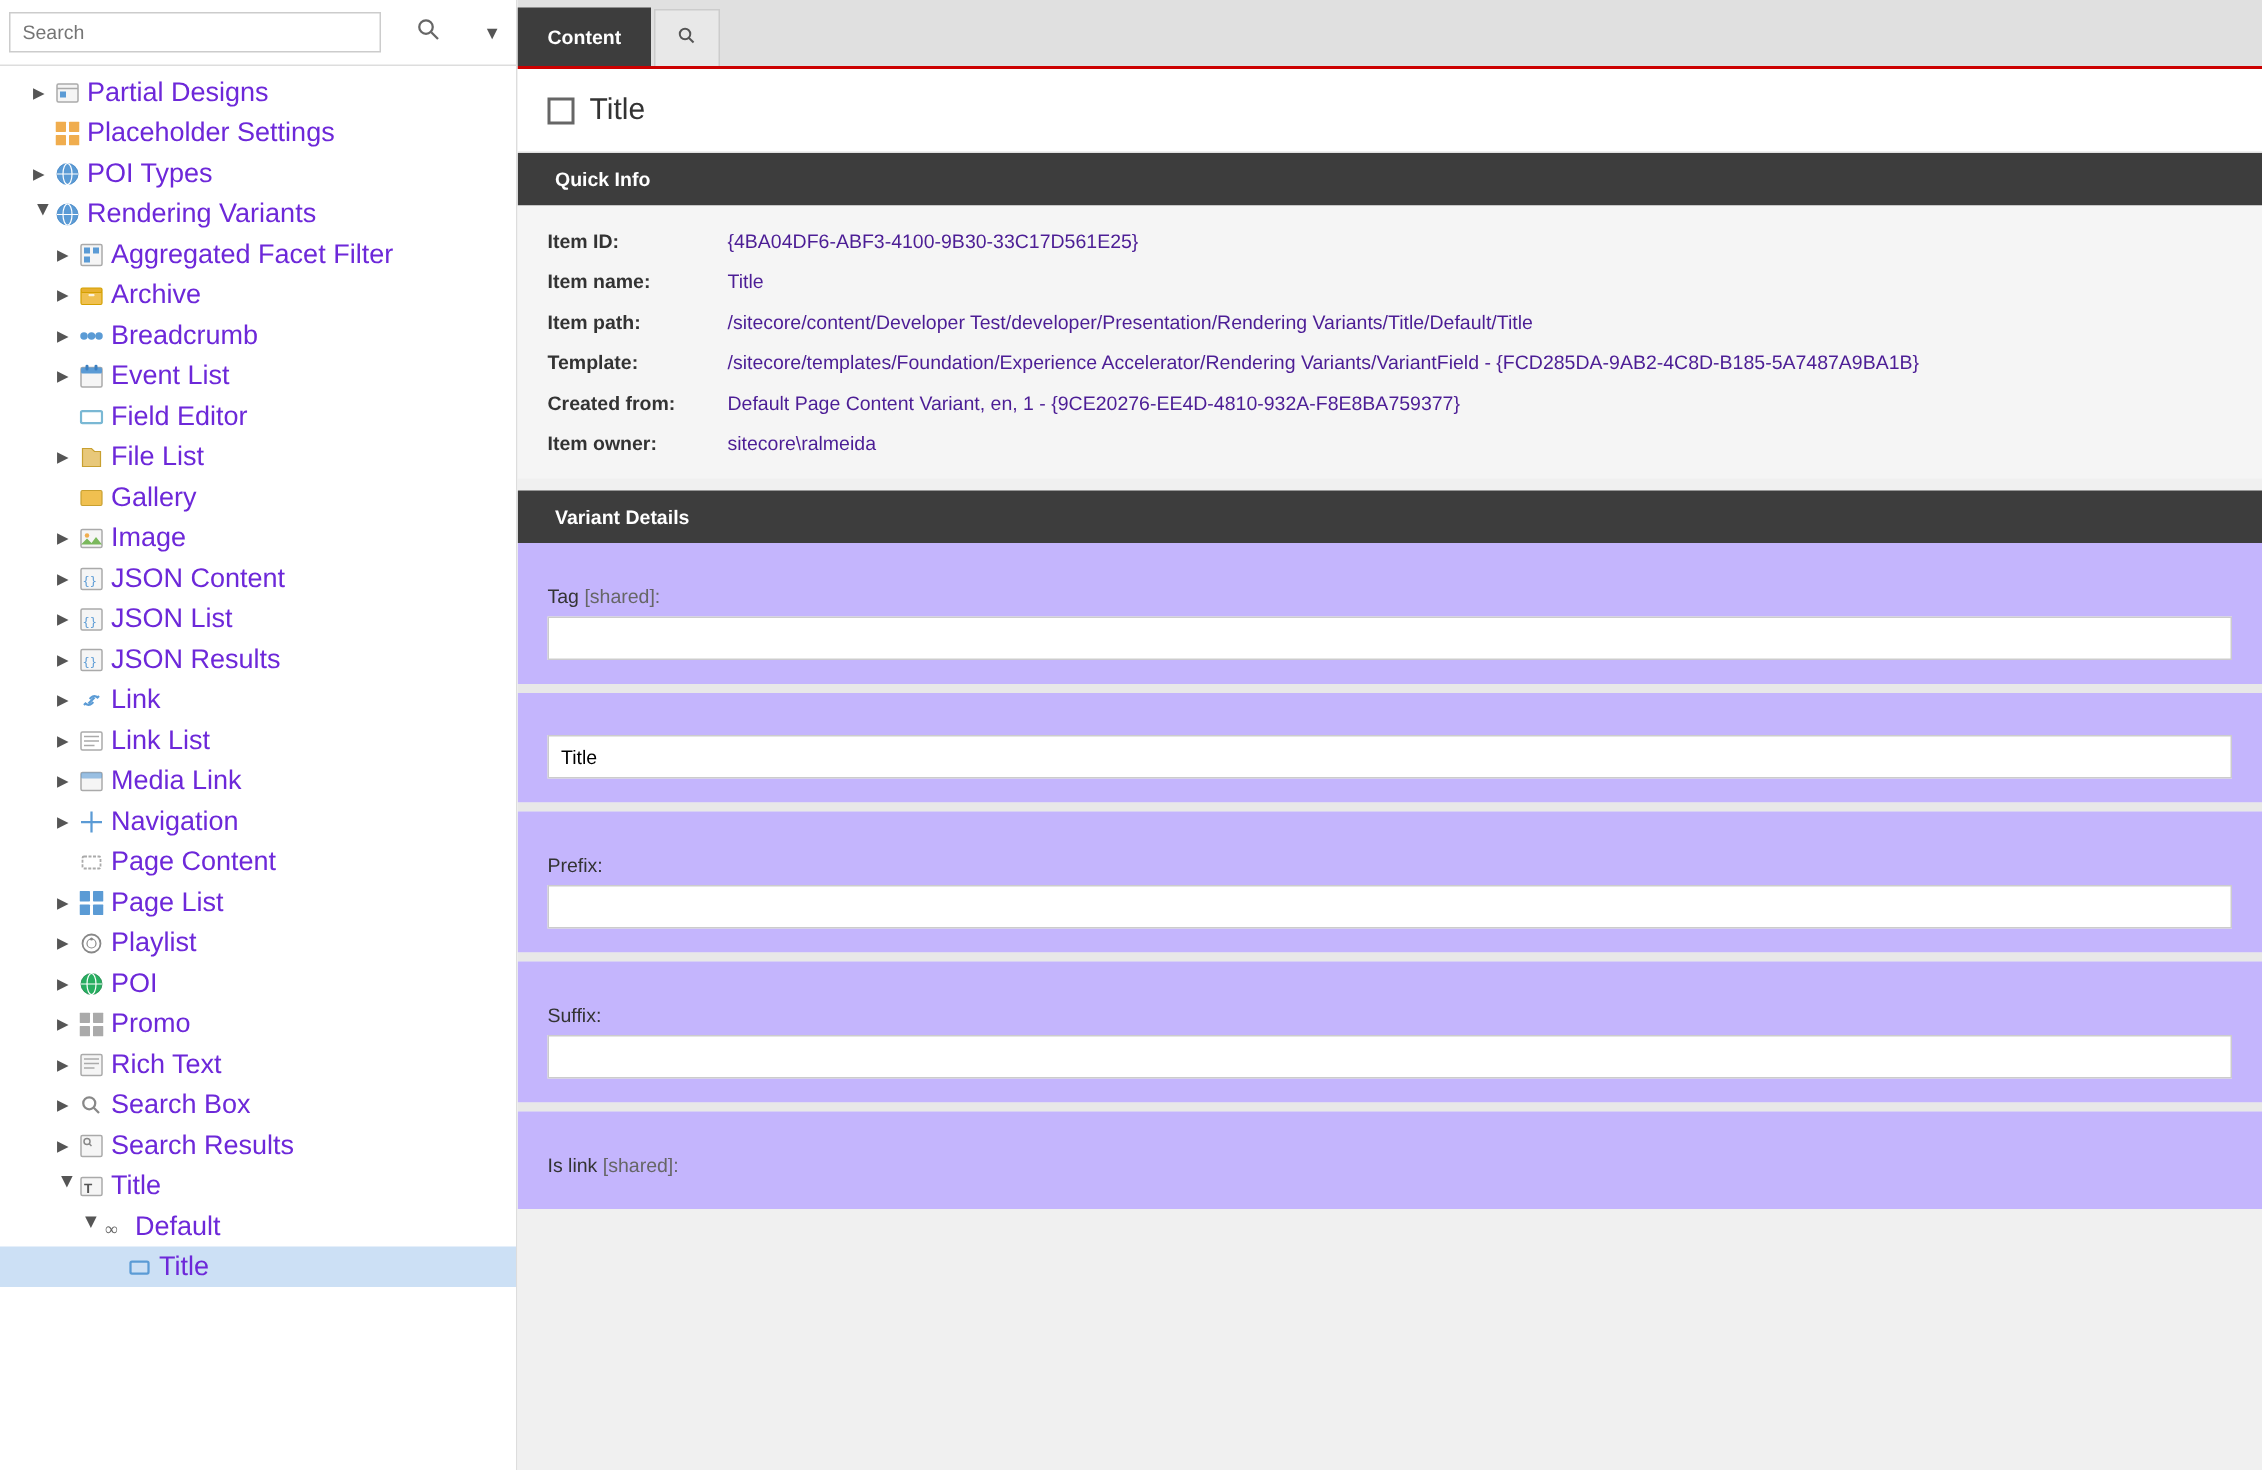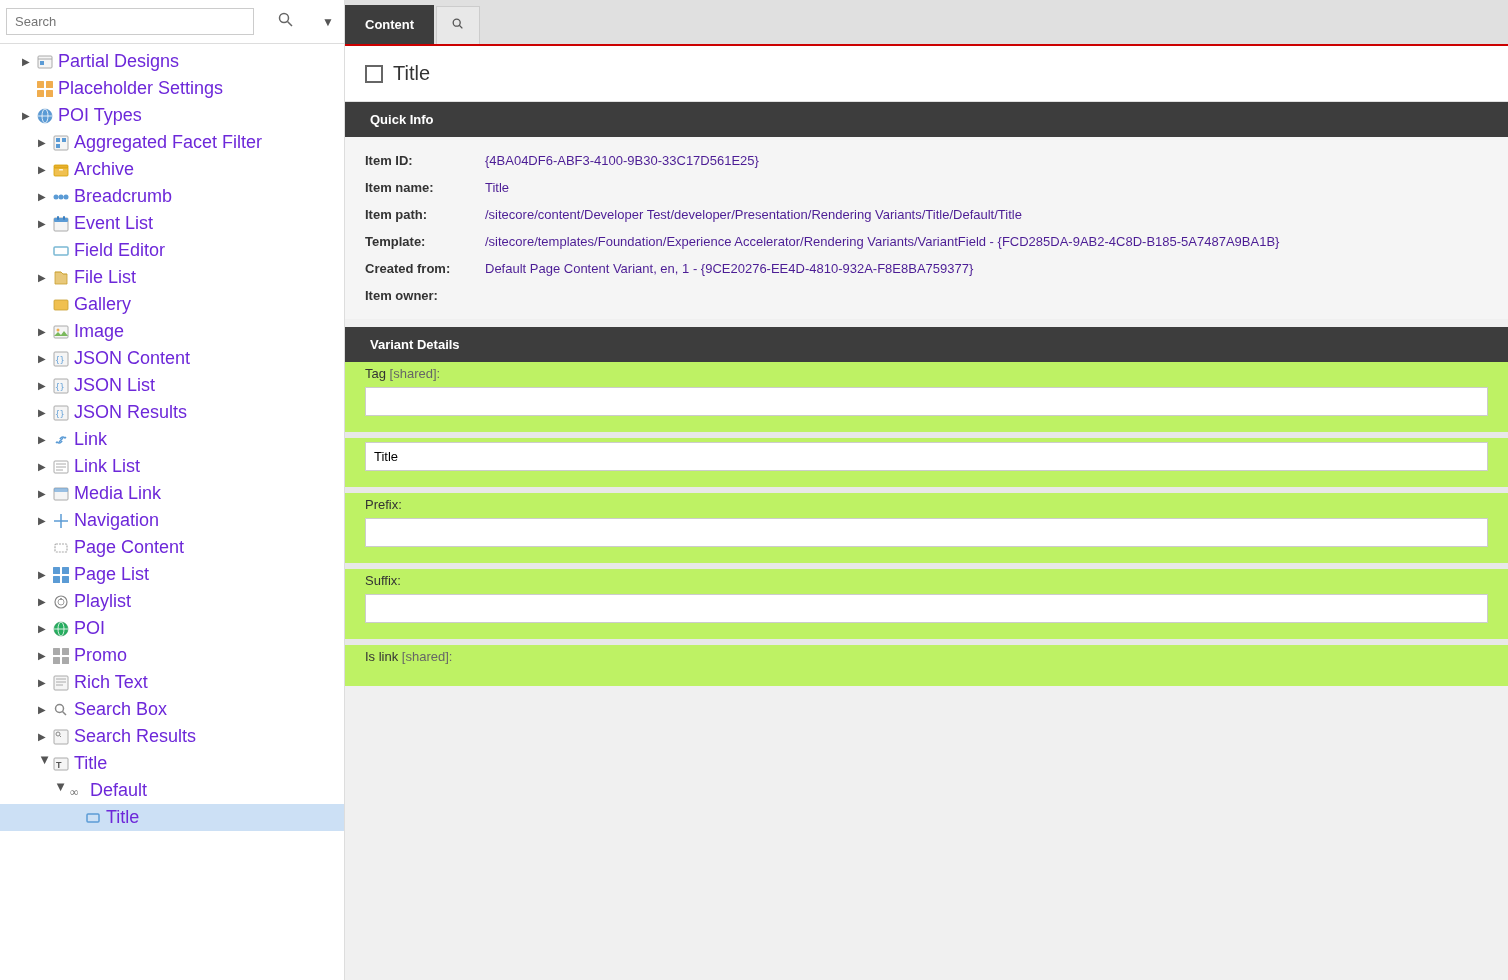--- a/index.html
+++ b/index.html
@@ -173,22 +173,22 @@
       color: #4c1d95;
       font-size: 13px;
       flex: 1;
     }
 
     
     .variant-section {
       margin-top: 8px;
     }
     .field-group {
-      background: #bef264;
-      padding: 4px 20px 16px 20px;
+      background: #c4b5fd;
+      padding: 28px 20px 16px 20px;
     }
     .field-label {
       font-size: 13px;
       color: #333;
       margin-bottom: 6px;
     }
     .field-label .shared-tag {
       color: #666;
       font-weight: normal;
     }
@@ -252,20 +252,31 @@
       <span class="tree-icon">
         <svg width="16" height="16" viewBox="0 0 16 16">
             <circle cx="8" cy="8" r="7" fill="#5b9bd5" stroke="#3a7fc1" stroke-width="0.5"></circle>
             <ellipse cx="8" cy="8" rx="3" ry="7" fill="none" stroke="#fff" stroke-width="0.8"></ellipse>
             <line x1="1" y1="8" x2="15" y2="8" stroke="#fff" stroke-width="0.8"></line>
           </svg>
       </span>
       <span class="tree-label">POI Types</span>
     </div>
 
+    <div class="tree-item indent-1">
+      <span class="tree-arrow expanded">▶</span>
+      <span class="tree-icon">
+        <svg width="16" height="16" viewBox="0 0 16 16">
+            <circle cx="8" cy="8" r="7" fill="#5b9bd5" stroke="#3a7fc1" stroke-width="0.5"></circle>
+            <ellipse cx="8" cy="8" rx="3" ry="7" fill="none" stroke="#fff" stroke-width="0.8"></ellipse>
+            <line x1="1" y1="8" x2="15" y2="8" stroke="#fff" stroke-width="0.8"></line>
+          </svg>
+      </span>
+      <span class="tree-label">Rendering Variants</span>
+    </div>
 
     <div class="tree-item indent-2">
       <span class="tree-arrow">▶</span>
       <span class="tree-icon">
         <svg width="16" height="16" viewBox="0 0 16 16">
             <rect x="1" y="1" width="14" height="14" rx="1" fill="#f5f5f5" stroke="#aaa" stroke-width="1"></rect>
             <rect x="3" y="3" width="4" height="4" fill="#5b9bd5"></rect>
             <rect x="9" y="3" width="4" height="4" fill="#5b9bd5"></rect>
             <rect x="3" y="9" width="4" height="4" fill="#5b9bd5"></rect>
           </svg>
@@ -603,20 +614,21 @@
         <div class="info-row">
           <span class="info-label">Template:</span>
           <span class="info-value">/sitecore/templates/Foundation/Experience Accelerator/Rendering Variants/VariantField - {FCD285DA-9AB2-4C8D-B185-5A7487A9BA1B}</span>
         </div>
         <div class="info-row">
           <span class="info-label">Created from:</span>
           <span class="info-value">Default Page Content Variant, en, 1 - {9CE20276-EE4D-4810-932A-F8E8BA759377}</span>
         </div>
         <div class="info-row" style="margin-bottom:0;">
           <span class="info-label">Item owner:</span>
+          <span class="info-value">sitecore\ralmeida</span>
         </div>
       </div>
     </div>
 
     <div class="variant-section">
       <div class="section-header">Variant Details</div>
 
       <div class="field-group">
         <div class="field-label">
           <span>Tag</span>

